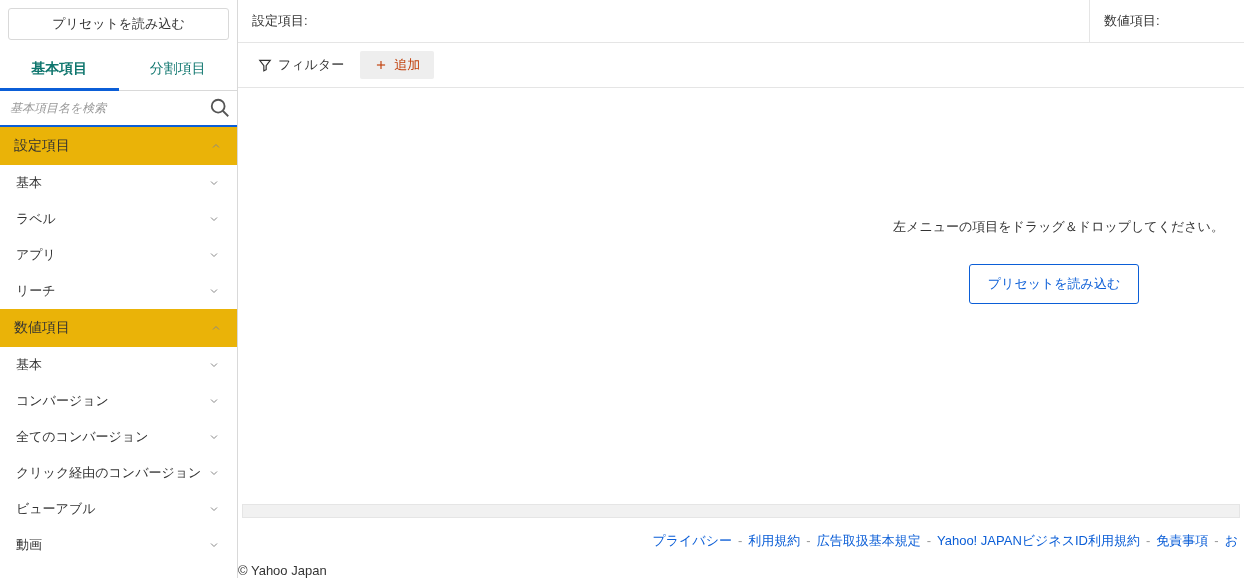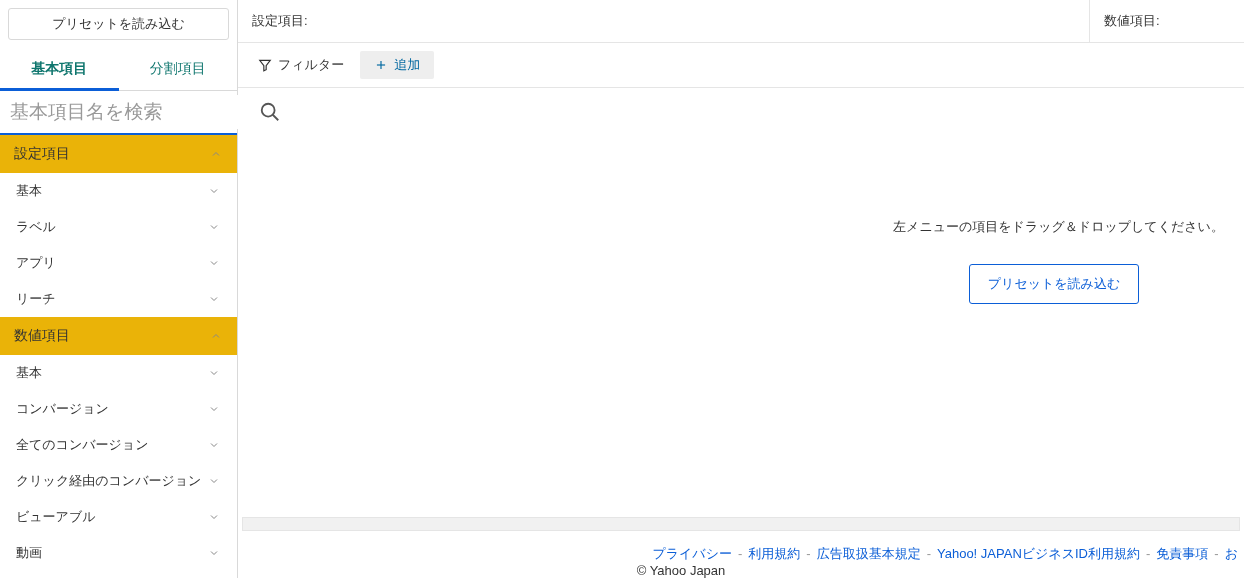--- a/index.html
+++ b/index.html
@@ -7,47 +7,47 @@
 .container { display: flex; height: 100%; }
 
 
 .sidebar { width: 238px; border-right: 1px solid #d9d9d9; display: flex; flex-direction: column; background: #fff; }
 .preset-btn-top { margin: 8px; padding: 6px 0; text-align: center; border: 1px solid #d9d9d9; border-radius: 3px; background: #fff; cursor: pointer; font-size: 13px; color: #333; }
 .tabs { display: flex; border-bottom: 1px solid #d9d9d9; }
 .tab { flex: 1; padding: 12px 0; text-align: center; font-size: 14px; cursor: pointer; color: #0f766e; position: relative; }
 .tab.active { font-weight: bold; }
 .tab.active::after { content: ""; position: absolute; left: 0; right: 0; bottom: -1px; height: 3px; background: #0b5ed7; }
 .search-row { display: flex; align-items: center; border-bottom: 2px solid #0b5ed7; padding: 4px 6px; }
-.search-row input { flex: 1; border: none; outline: none; font-size: 19px; padding: 6px 4px; color: #333; }
+.search-row input { flex: 1; border: none; outline: none; font-size: 12px; padding: 6px 4px; color: #333; font-style: italic; }
 .search-row input::placeholder { color: #999; }
 .search-row .search-icon { color: #555; }
 .list { flex: 1; overflow: auto; }
 .category { display: flex; align-items: center; justify-content: space-between; padding: 10px 14px; background: #eab308; font-size: 14px; cursor: pointer; }
 .item { display: flex; align-items: center; justify-content: space-between; padding: 9px 16px; font-size: 13px; cursor: pointer; }
 .chevron { width: 14px; height: 14px; display: inline-flex; align-items: center; justify-content: center; color: #888; }
 
 
 .main { flex: 1; display: flex; flex-direction: column; }
 .header-row { display: flex; border-bottom: 1px solid #e5e5e5; }
 .header-cell { padding: 12px 14px; font-size: 13px; color: #333; }
 .header-cell:first-child { flex: 1; }
 .header-cell:last-child { border-left: 1px solid #e5e5e5; width: 155px; }
 .toolbar { display: flex; align-items: center; gap: 10px; padding: 8px 14px; border-bottom: 1px solid #e5e5e5; }
 .filter-btn { display: flex; align-items: center; gap: 6px; padding: 4px 6px; cursor: pointer; color: #333; font-size: 13px; background: none; border: none; }
-.add-btn { display: flex; align-items: center; gap: 6px; padding: 5px 14px; background: #eee; color: #0369a1; cursor: not-allowed; font-size: 13px; border: none; border-radius: 2px; }
+.add-btn { display: flex; align-items: center; gap: 6px; padding: 5px 14px; background: #eee; color: #c2410c; cursor: not-allowed; font-size: 13px; border: none; border-radius: 2px; }
 .content { flex: 1; position: relative; }
 .empty-msg { position: absolute; right: 20px; top: 130px; width: 340px; text-align: center; }
 .empty-msg .msg-text { color: #333; font-size: 13px; margin-bottom: 28px; margin-left: 9px; }
 .preset-btn-main { display: inline-block; padding: 10px 18px; border: 1px solid #0b5ed7; color: #0b5ed7; background: #fff; border-radius: 3px; cursor: pointer; font-size: 13px; }
 .hscroll { height: 14px; background: #f1f1f1; margin: 0 4px; border: 1px solid #e5e5e5; }
 .footer { padding: 14px 0 0 0; text-align: right; font-size: 13px; }
 .footer .links { padding-right: 6px; }
 .footer a { color: #0b5ed7; text-decoration: none; }
 .footer .sep { color: #999; margin: 0 6px; }
-.footer .copyright { text-align: center; color: #333; margin-top: 0; padding-right: 120px; }
+.footer .copyright { text-align: left; color: #333; margin-top: 13px; padding-right: 120px; }
 
 svg { display: block; }
 </style>
 </head>
 <body>
 
 <div class="container">
 
   <div class="sidebar">
     <button class="preset-btn-top">プリセットを読み込む</button>

